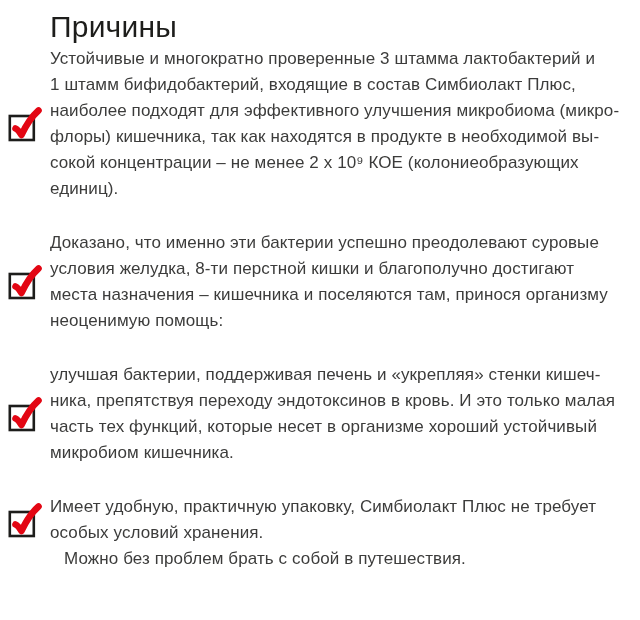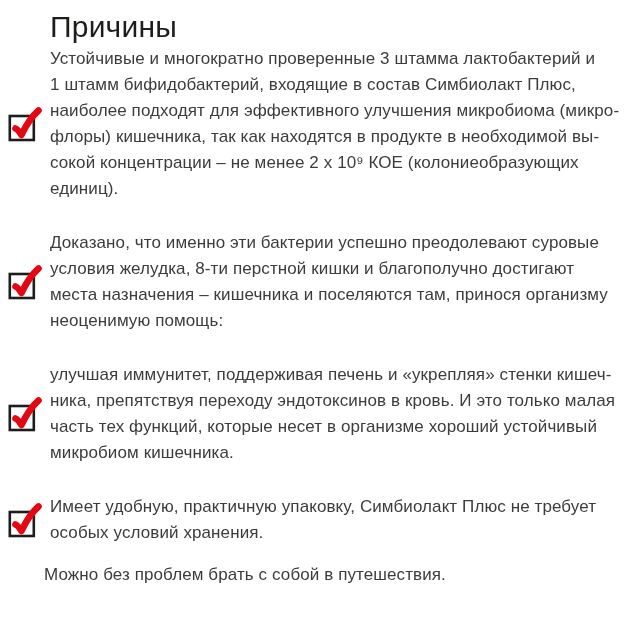--- a/index.html
+++ b/index.html
@@ -29,21 +29,21 @@
     color: var(--title-color);
     margin: 12px 0 4px 50px;
     letter-spacing: 0.2px;
   }
   .bullet-row {
     display: flex;
     align-items: center;
     margin-bottom: 28px;
   }
   .bullet-row.last {
-    margin-bottom: 16px;
+    margin-bottom: 0;
   }
   .icon-col {
     flex: 0 0 50px;
     display: flex;
     justify-content: flex-start;
   }
   .check-icon {
     width: 38px;
     height: 38px;
     margin-left: 7px;
@@ -62,21 +62,21 @@
     stroke-linejoin: round;
   }
   .bullet-text {
     flex: 1 1 auto;
     font-size: 17px;
     line-height: 26px;
     white-space: pre;
     letter-spacing: 0.1px;
   }
   .trailing-line {
-    margin-left: 44px;
+    margin-left: 64px;
     font-size: 17px;
     line-height: 26px;
     white-space: pre;
     letter-spacing: 0.1px;
   }
 </style>
 </head>
 <body>
 
 <div class="page">
@@ -111,21 +111,21 @@
 неоценимую помощь:</div>
   </div>
 
   <div class="bullet-row">
     <div class="icon-col">
       <svg class="check-icon" viewBox="0 0 38 38" aria-hidden="true">
         <rect class="box-stroke" x="2.8" y="11" width="24" height="24"></rect>
         <path class="check-stroke" d="M8.5 23.5 Q11 24.5 14.5 30 Q21.5 14.5 31.5 5.5"></path>
       </svg>
     </div>
-    <div class="bullet-text">улучшая иммунитет, поддерживая печень и «укрепляя» стенки кишеч-
+    <div class="bullet-text">улучшая бактерии, поддерживая печень и «укрепляя» стенки кишеч-
 ника, препятствуя переходу эндотоксинов в кровь. И это только малая
 часть тех функций, которые несет в организме хороший устойчивый
 микробиом кишечника.</div>
   </div>
 
   <div class="bullet-row last">
     <div class="icon-col">
       <svg class="check-icon" viewBox="0 0 38 38" aria-hidden="true">
         <rect class="box-stroke" x="2.8" y="11" width="24" height="24"></rect>
         <path class="check-stroke" d="M8.5 23.5 Q11 24.5 14.5 30 Q21.5 14.5 31.5 5.5"></path>

